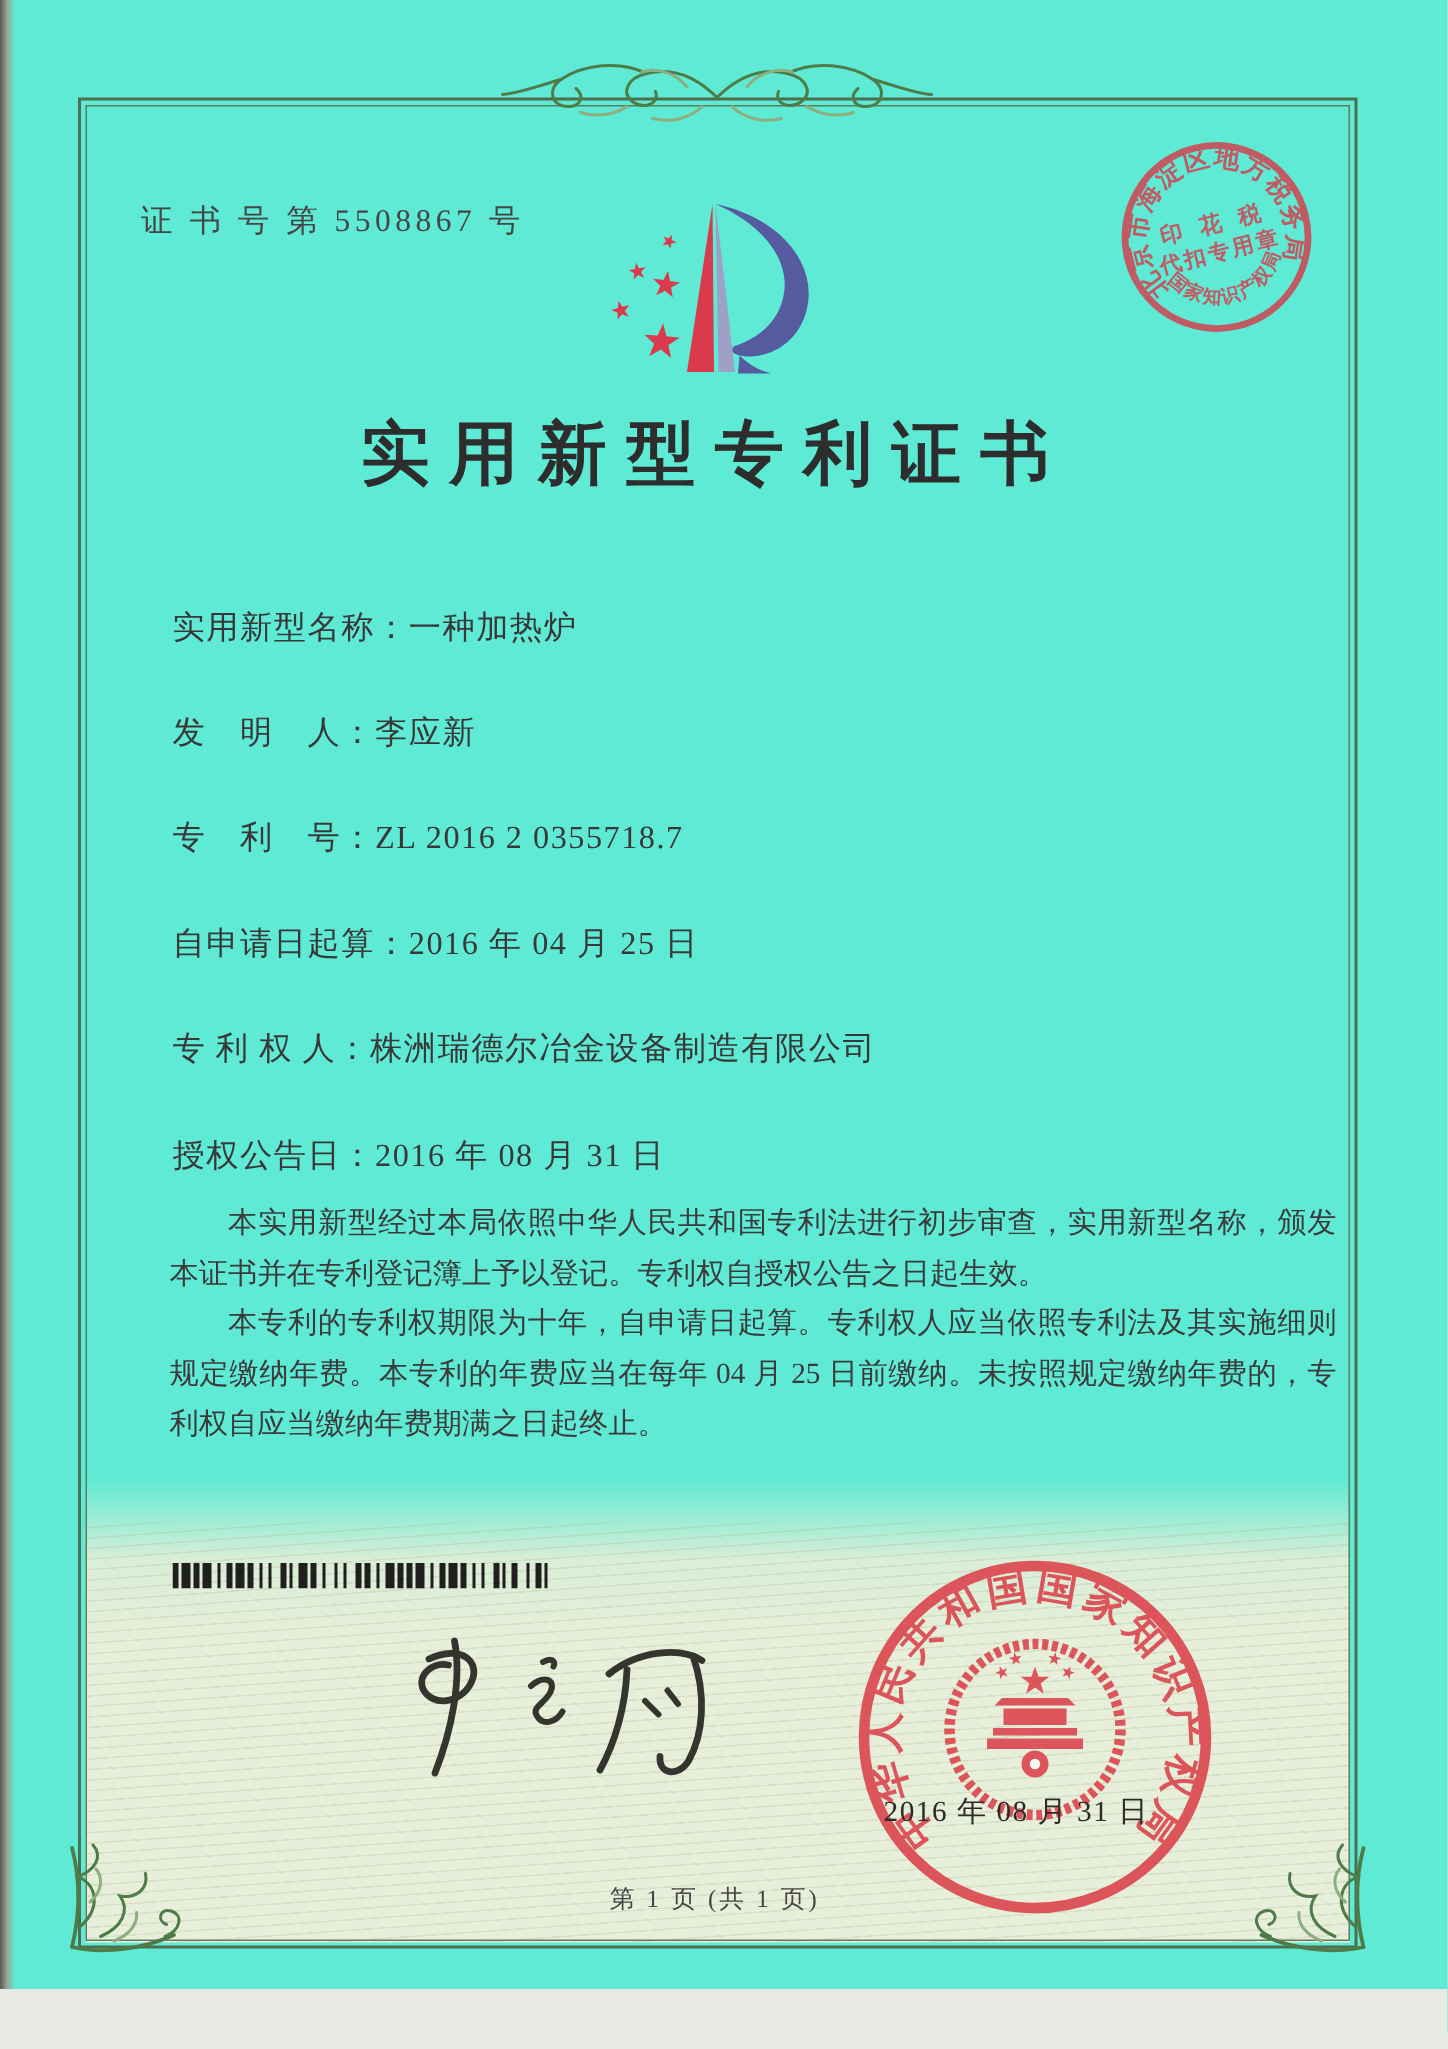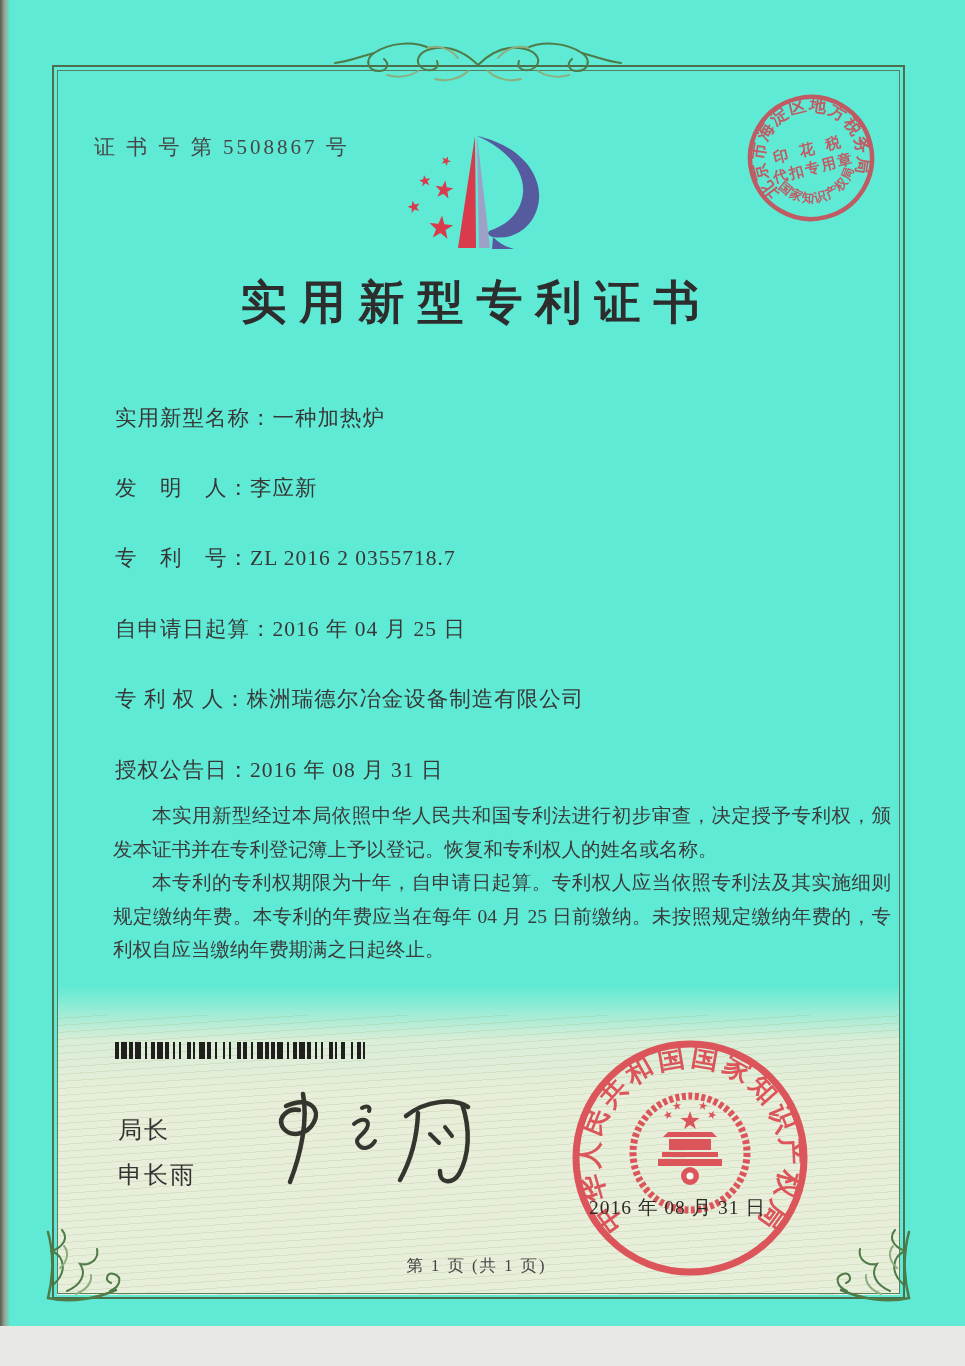--- a/index.html
+++ b/index.html
@@ -141,21 +141,21 @@
   <div class="title">实用新型专利证书</div>
 
   <div class="field" style="top:473px"><span>发　明　人：</span><span>李应新</span></div>
   <div class="field" style="top:403px"><span>实用新型名称：</span><span>一种加热炉</span></div>
   <div class="field" style="top:543px"><span>专　利　号：</span><span>ZL 2016 2 0355718.7</span></div>
   <div class="field" style="top:614px"><span>自申请日起算：</span><span>2016 年 04 月 25 日</span></div>
   <div class="field" style="top:684px"><span>专 利 权 人：</span><span>株洲瑞德尔冶金设备制造有限公司</span></div>
   <div class="field" style="top:755px"><span>授权公告日：</span><span>2016 年 08 月 31 日</span></div>
 
   <div class="body-text">
-    <p>本实用新型经过本局依照中华人民共和国专利法进行初步审查，决定授予专利权，颁发本证书并在专利登记簿上予以登记。恢复和专利权人的姓名或名称。</p>
+    <p>本实用新型经过本局依照中华人民共和国专利法进行初步审查，实用新型名称，颁发本证书并在专利登记簿上予以登记。专利权自授权公告之日起生效。</p>
     <p>本专利的专利权期限为十年，自申请日起算。专利权人应当依照专利法及其实施细则规定缴纳年费。本专利的年费应当在每年 04 月 25 日前缴纳。未按照规定缴纳年费的，专利权自应当缴纳年费期满之日起终止。</p>
   </div>
 
   <div class="barcode" style="height: 17px;">
       <i class="br" style="width: 4px;"></i>
       <i class="sp" style="width: 2px;"></i>
       <i class="br" style="width: 6px;"></i>
       <i class="sp" style="width: 2px;"></i>
       <i class="br" style="width: 4px;"></i>
       <i class="sp" style="width: 2px;"></i>
@@ -219,24 +219,20 @@
       <i class="sp" style="width: 4px;"></i>
       <i class="br" style="width: 4px;"></i>
       <i class="sp" style="width: 6px;"></i>
       <i class="br" style="width: 2px;"></i>
       <i class="sp" style="width: 4px;"></i>
       <i class="br" style="width: 4px;"></i>
       <i class="sp" style="width: 2px;"></i>
       <i class="br" style="width: 6px;"></i>
     </div>
 
-  <div class="signer">
-    <div>局长</div>
-    <div>申长雨</div>
-  </div>
 
   <svg class="sig" width="230" height="100" viewBox="0 0 230 100">
     <g fill="none" stroke="#35352f" stroke-width="4.5" stroke-linecap="round" stroke-linejoin="round">
       <path d="M28,16 C50,6 63,18 56,32 C49,46 30,48 24,36 C20,26 31,18 41,20"></path>
       <path d="M45,4 C50,30 43,64 32,92"></path>
       <path d="M104,18 C109,15 113,17 111,21" stroke-width="4"></path>
       <path d="M96,34 C104,27 113,29 109,38 C105,46 96,48 100,54 C104,61 113,58 117,51" stroke-width="4"></path>
       <path d="M148,26 C168,10 196,8 210,17"></path>
       <path d="M160,23 C159,48 152,72 142,90"></path>
       <path d="M204,14 C213,40 211,66 201,84 C194,95 181,93 182,81"></path>

